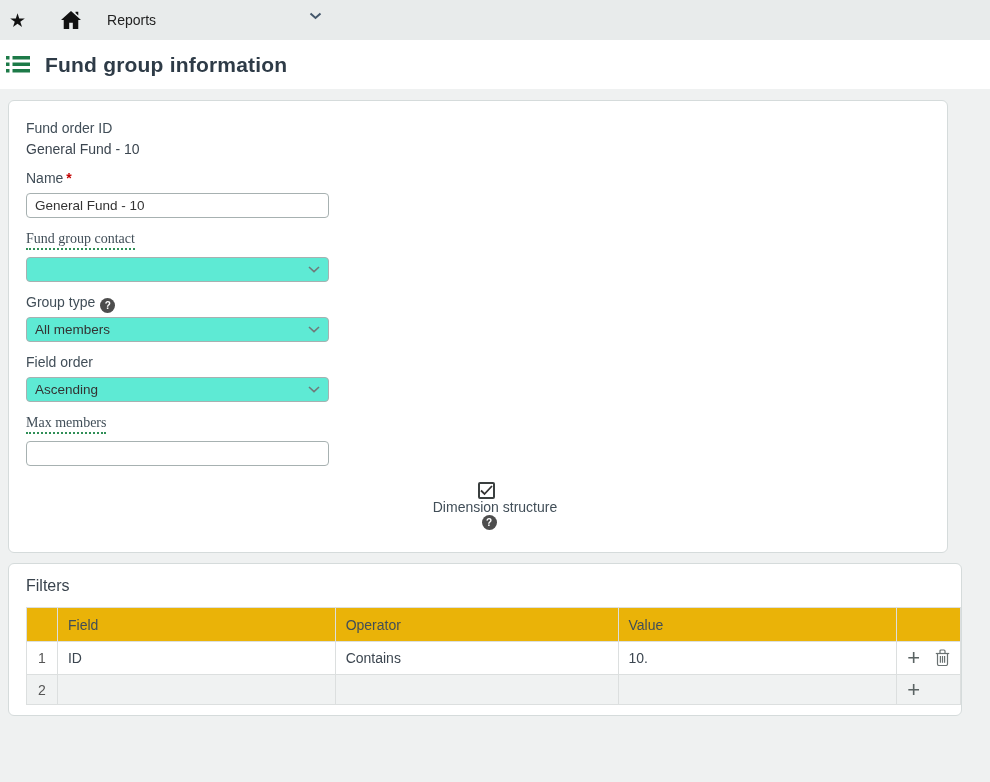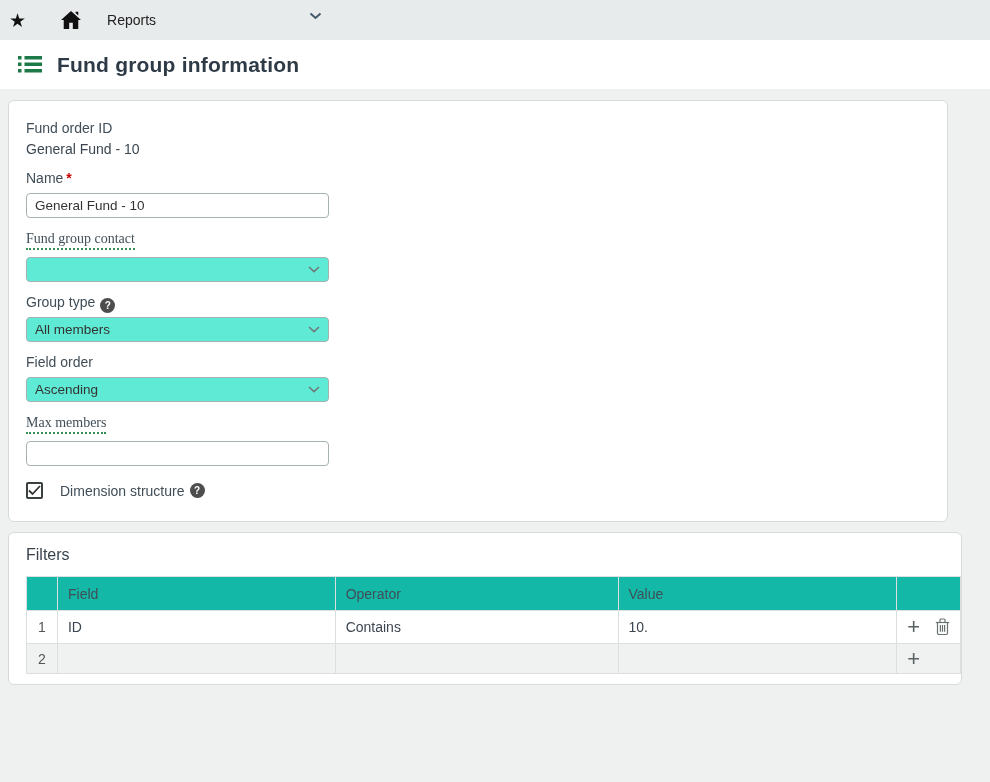--- a/index.html
+++ b/index.html
@@ -29,21 +29,21 @@
     width: 215px;
     justify-content: space-between;
   }
   .nav-dropdown .nav-label { font-size: 14px; color: #222; }
   
   .titlebar {
     background: #fff;
     height: 49px;
     display: flex;
     align-items: center;
-    padding-left: 18px;
+    padding-left: 6px;
   }
   .titlebar .list-ic { margin-right: 15px; display: flex; }
   .page-title { font-size: 21px; font-weight: bold; color: #2e3b47; letter-spacing: .2px; }
   
   .content {
     background: #eff1f1;
     min-height: 693px;
     padding: 11px 0 0 8px;
   }
   .panel {
@@ -99,21 +99,21 @@
     width: 15px; height: 15px;
     background: #4d4d4d;
     color: #fff;
     border-radius: 50%;
     font-size: 10px;
     font-weight: bold;
     vertical-align: -2px;
     margin-left: 5px;
     cursor: pointer;
   }
-  .check-row { display: flex; align-items: center; margin-top: 16px; }
+  .check-row { display: flex; align-items: center; margin-top: 16px; flex-direction: column; }
   .checkbox {
     width: 17px; height: 17px;
     border: 2px solid #3a3f3f;
     border-radius: 2px;
     background: #fff;
     display: flex; align-items: center; justify-content: center;
     cursor: pointer;
   }
   .check-label { font-size: 14px; color: #414e58; margin-left: 17px; }
   
@@ -125,21 +125,21 @@
   .filters-title { font-size: 16px; color: #39434d; font-weight: normal; margin-bottom: 12px; }
   table.ftable { border-collapse: collapse; margin-top: 2px; }
   table.ftable th, table.ftable td {
     border: 1px solid #dcdfdf;
     font-size: 14px;
     font-weight: normal;
     text-align: left;
     padding: 0 10px;
   }
   table.ftable th {
-    background: #14b8a6;
+    background: #eab308;
     color: #414e58;
     height: 34px;
   }
   table.ftable td { height: 33px; color: #3c4650; background: #fff; }
   tr.frow-alt td { background: #f0f2f2; height: 30px; }
   .col-num   { width: 31px;  text-align: center !important; color: #555 !important; }
   .col-field { width: 280px; }
   .col-op    { width: 285px; }
   .col-val   { width: 281px; }
   .col-act   { width: 62px; }

